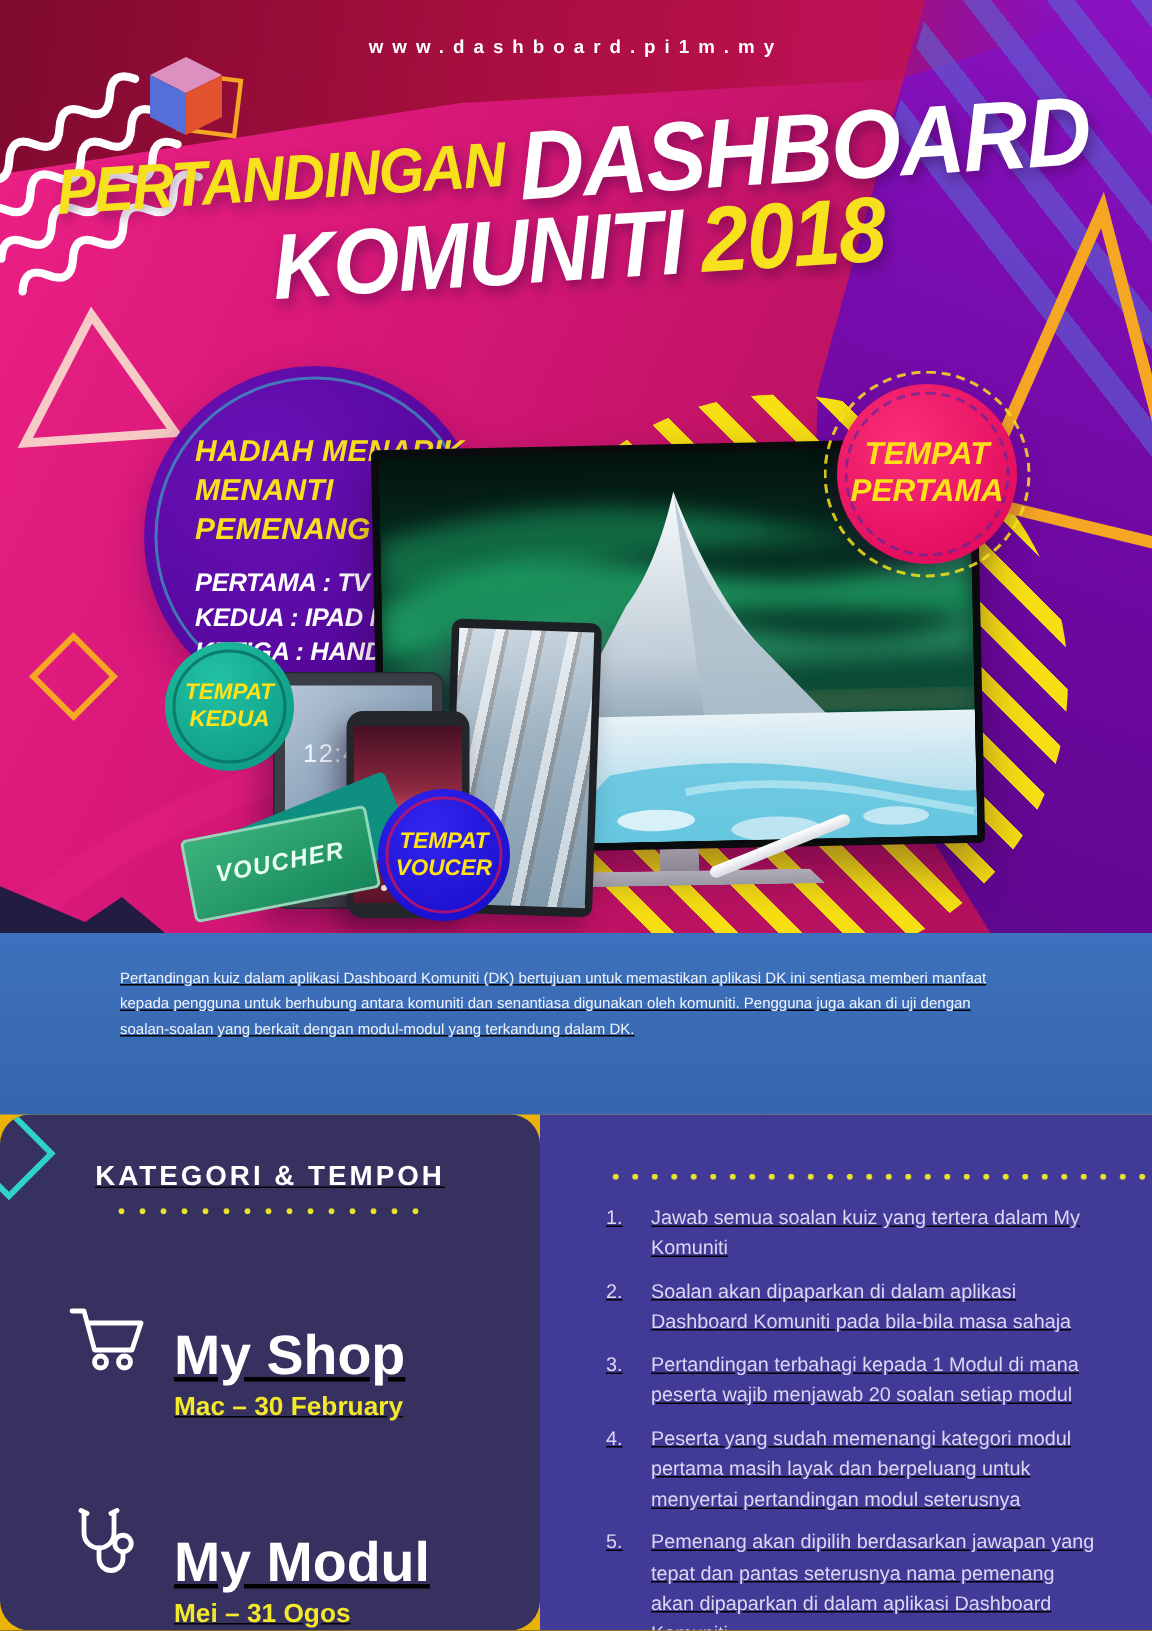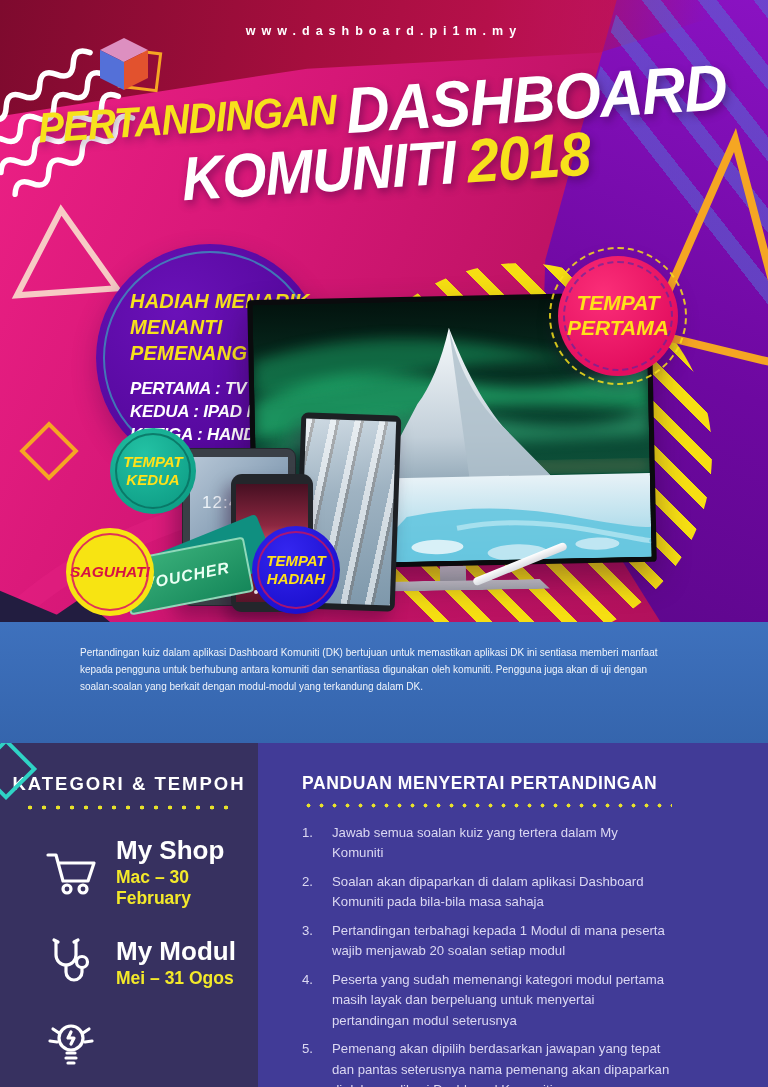--- a/index.html
+++ b/index.html
@@ -1,17 +1,17 @@
 <!DOCTYPE html>
 <html><head>
 <meta charset="utf-8">
 <style>
   * { margin:0; padding:0; box-sizing:border-box; }
   body { background:#222; font-family:"Liberation Sans", sans-serif; }
-  .poster { position:relative; width:768px; height:1087px; margin:0 auto; overflow:hidden; background:#eab308; }
+  .poster { position:relative; width:768px; height:1087px; margin:0 auto; overflow:hidden; background:#eab308;text-decoration:underline; }
 
   
   .hero { position:relative; width:768px; height:622px; overflow:hidden;
           background:linear-gradient(115deg,#ee2186 0%,#d61777 35%,#c01365 62%,#ad1059 100%); }
   .bg-purple { position:absolute; inset:0; z-index:0;
     background:linear-gradient(200deg,#8a12c2 0%,#6d08a0 45%,#53067f 100%);
     clip-path:polygon(80.3% 0%,100% 0%,100% 100%,86% 100%,70.3% 69%,71% 41.8%); }
   .bg-top { position:absolute; top:0; left:0; width:100%; height:132px; z-index:1;
     background:linear-gradient(100deg,#7e0a2e 0%,#a50e3e 40%,#b5104a 62%,rgba(181,16,74,0) 90%);
     clip-path:polygon(0 0,100% 0,78% 40%,40% 52%,0 88%); }
@@ -106,31 +106,31 @@
   .badge-third::before { border-color:rgba(200,20,90,.8); }
   .badge-cons { left:66px; top:528px; width:88px; height:88px; font-size:15.5px; color:#d61243; background:#f7e412; }
   .badge-cons::before { border-color:rgba(220,20,100,.85); }
 
   
   .intro { height:121px; background:linear-gradient(180deg,#3e71bd,#3565ad); position:relative; z-index:2; }
   .intro p { padding:22px 48px 0 80px; font-size:10px; line-height:1.72; color:#f0f4fb; max-width:730px; }
 
   
   .bottom { display:flex; height:344px; }
-  .panel-left { width:258px; background:#373160; position:relative; overflow:hidden; }
+  .panel-left { width:360px; background:#373160; position:relative; overflow:hidden;border-radius:20px; }
   .panel-right { flex:1; background:#413b97; position:relative; overflow:hidden; }
   .diamond-teal { position:absolute; left:-16px; top:4px; width:44px; height:44px; border:4px solid #2fd3c5; transform:rotate(45deg); }
 
   .cat-head { margin-top:30px; text-align:center; color:#fff; font-size:18.5px; font-weight:800; letter-spacing:2px; }
   .dots { margin:10px auto 0; width:212px; height:5px; background-image:radial-gradient(circle,#e8e22b 1.8px,rgba(0,0,0,0) 2.2px);
     background-size:14px 5px; background-repeat:repeat-x; }
   .cat-item { display:flex; align-items:center; gap:16px; margin:27px 0 0 42px; }
   .cat-item:first-of-type { margin-top:21px; }
   .cat-icon { width:58px; display:flex; justify-content:center; flex-shrink:0; }
-  .cat-name { font-size:26px; font-weight:800; color:#fff; line-height:1.05; }
+  .cat-name { font-size:37px; font-weight:800; color:#fff; line-height:1.05;margin-top:48px; }
   .cat-period { font-size:17.5px; font-weight:700; color:#f3e92a; margin-top:3px; }
 
   .pan-wrap { padding:30px 34px 0 44px; }
   .pan-head { color:#fff; font-size:17.5px; font-weight:800; letter-spacing:.6px; }
   .dots2 { margin-top:9px; width:370px; height:5px; background-image:radial-gradient(circle,#e8e22b 1.8px,rgba(0,0,0,0) 2.2px);
     background-size:13px 5px; background-repeat:repeat-x; }
   .guide-list { margin-top:15px; list-style:none; }
   .guide-item { display:flex; gap:7px; margin-bottom:8px; font-size:13.2px; line-height:1.55; color:#dbd8f2; }
   .guide-num { min-width:23px; }
   .guide-text { max-width:340px; }
@@ -275,24 +275,21 @@
     <div class="badge badge-first">
       <span>TEMPAT</span>
       <span>PERTAMA</span>
     </div>
     <div class="badge badge-second">
       <span>TEMPAT</span>
       <span>KEDUA</span>
     </div>
     <div class="badge badge-third">
       <span>TEMPAT</span>
-      <span>HADIAH</span>
-    </div>
-    <div class="badge badge-cons">
-      <span>SAGUHATI</span>
+      <span>VOUCER</span>
     </div>
   </div>
 
   <div class="intro">
     <p>Pertandingan kuiz dalam aplikasi Dashboard Komuniti (DK) bertujuan untuk memastikan aplikasi DK ini sentiasa memberi manfaat kepada pengguna untuk berhubung antara komuniti dan senantiasa digunakan oleh komuniti. Pengguna juga akan di uji dengan soalan-soalan yang berkait dengan modul-modul yang terkandung dalam DK.</p>
   </div>
 
   <div class="bottom">
 
     <div class="panel-left">
@@ -336,21 +333,20 @@
             <path d="M27 15 l-3 6 h6 l-3 6"></path>
             <path d="M23 36 h8 M22 41 h10 M24 46 h6"></path>
             <path d="M9 12 l6 4 M45 12 l-6 4 M6 24 l7 1 M48 24 l-7 1"></path>
           </svg>
         </span>
       </div>
     </div>
 
     <div class="panel-right">
       <div class="pan-wrap">
-        <div class="pan-head">PANDUAN MENYERTAI PERTANDINGAN</div>
         <div class="dots2"></div>
         <ol class="guide-list">
 
             <li class="guide-item">
               <span class="guide-num">1.</span>
               <span class="guide-text">Jawab semua soalan kuiz yang tertera dalam My Komuniti</span>
             </li>
 
             <li class="guide-item">
               <span class="guide-num">2.</span>

